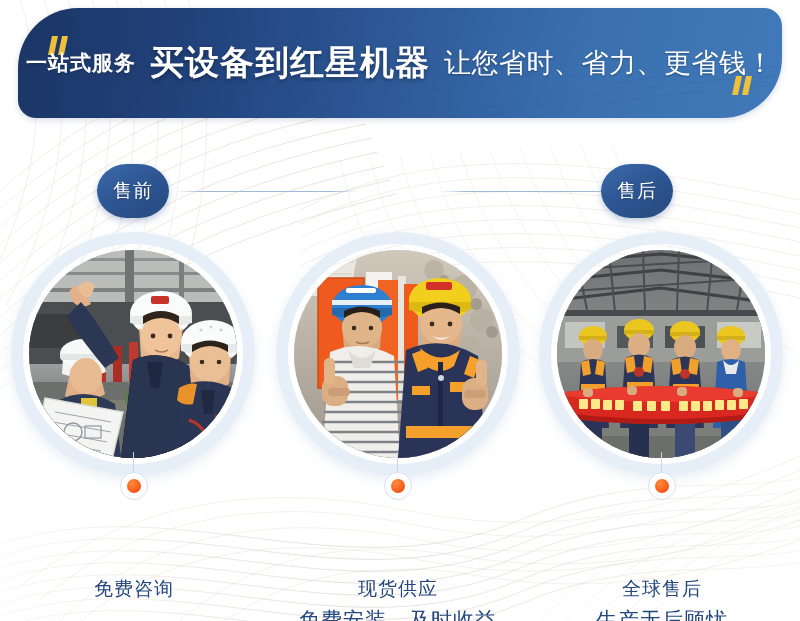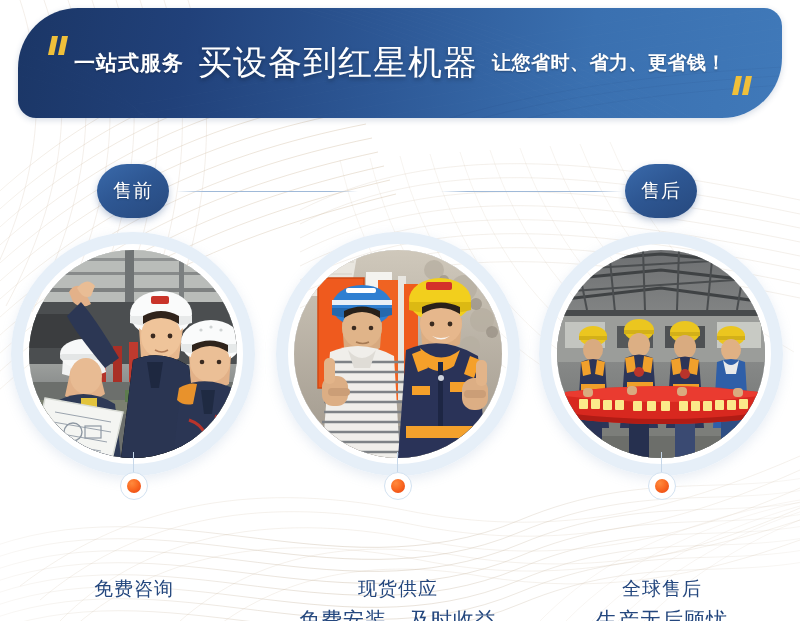--- a/index.html
+++ b/index.html
@@ -27,25 +27,25 @@
   .banner-row {
     position:absolute; left:0; right:0; top:0; bottom:0;
     display:flex; align-items:center; justify-content:center; gap:14px;
     padding:0 40px;
   }
   .b-sub {
     color:#ffffff; font-size:21px; font-weight:bold; letter-spacing:1px;
     white-space:nowrap; text-shadow:0 1px 2px rgba(0,0,0,.30);
   }
   .b-main {
-    color:#ffffff; font-size:34px; font-weight:normal; letter-spacing:1px;
+    color:#ffffff; font-size:34px; font-weight:bold; letter-spacing:1px;
     white-space:nowrap; text-shadow:0 2px 4px rgba(0,0,0,.35);
   }
   .b-tail {
-    color:#ffffff; font-size:19px; font-weight:bold; letter-spacing:.5px;
+    color:#ffffff; font-size:27px; font-weight:normal; letter-spacing:.5px;
     white-space:nowrap; text-shadow:0 1px 2px rgba(0,0,0,.30);
   }
   .quote { position:absolute; width:22px; height:20px; }
   .quote i {
     position:absolute; top:0; width:6px; height:19px; background:#f0c03a;
     transform:skewX(-12deg); display:block;
   }
   .quote i:nth-child(1){ left:2px; }
   .quote i:nth-child(2){ left:12px; }
   .quote.q-tl { left:30px; top:28px; }
@@ -59,21 +59,21 @@
     background:linear-gradient(150deg,#3a6aab 0%,#2e5793 45%,#27497e 100%);
     color:#fff; font-size:19px; font-weight:normal;
     display:flex; align-items:center; justify-content:center;
     box-shadow:0 3px 7px rgba(40,75,135,.30);
     text-shadow:0 1px 2px rgba(0,0,0,.25);
     letter-spacing:1px;
     font-family:Liberation Mono, monospace;
   }
   .badge.s1 { left:97px; }
   .badge.s2 { left:362px; }
-  .badge.s3 { left:625px; }
+  .badge.s3 { left:601px; }
   .connector {
     position:absolute; top:27px; height:1px;
     background:linear-gradient(to right,rgba(150,180,215,0),#9fb9d8 15%,#9fb9d8 85%,rgba(150,180,215,0));
   }
   .connector.c1 { left:176px; width:182px; }
   .connector.c2 { left:440px; width:182px; }
 
   
   .circles { position:absolute; left:0; top:232px; width:800px; height:250px; z-index:3; }
   .circ-wrap { position:absolute; top:0; width:244px; height:244px; }

